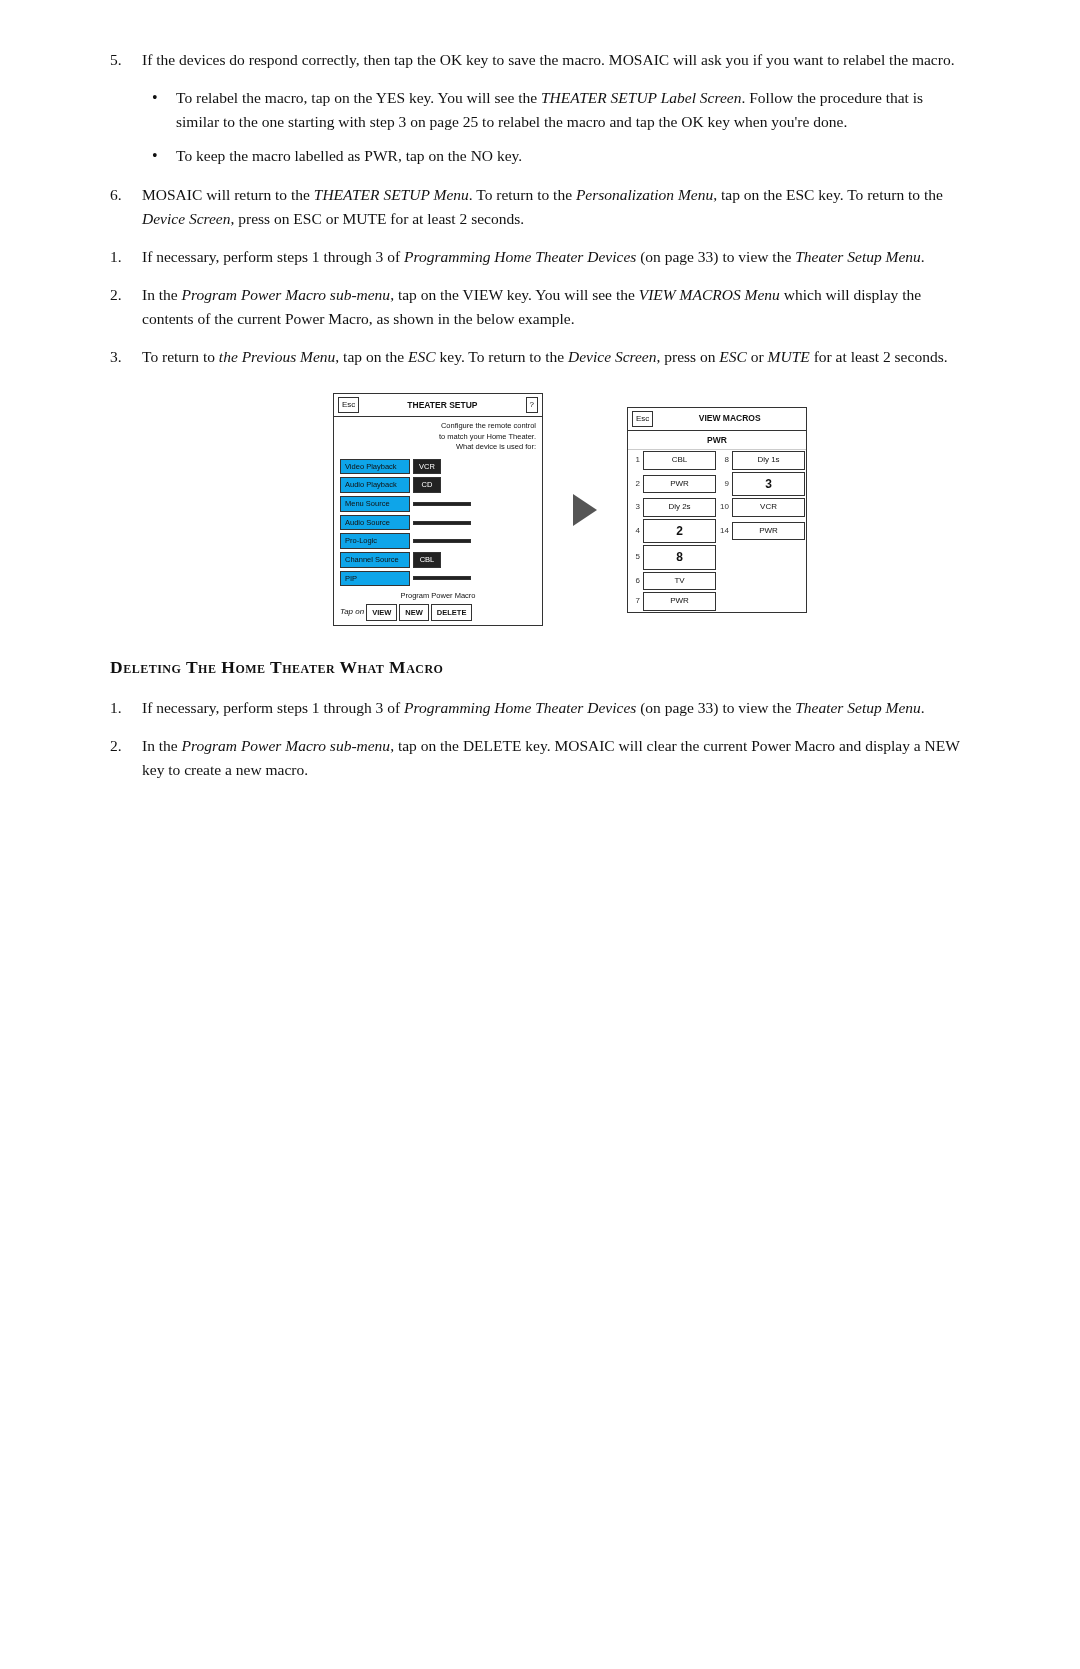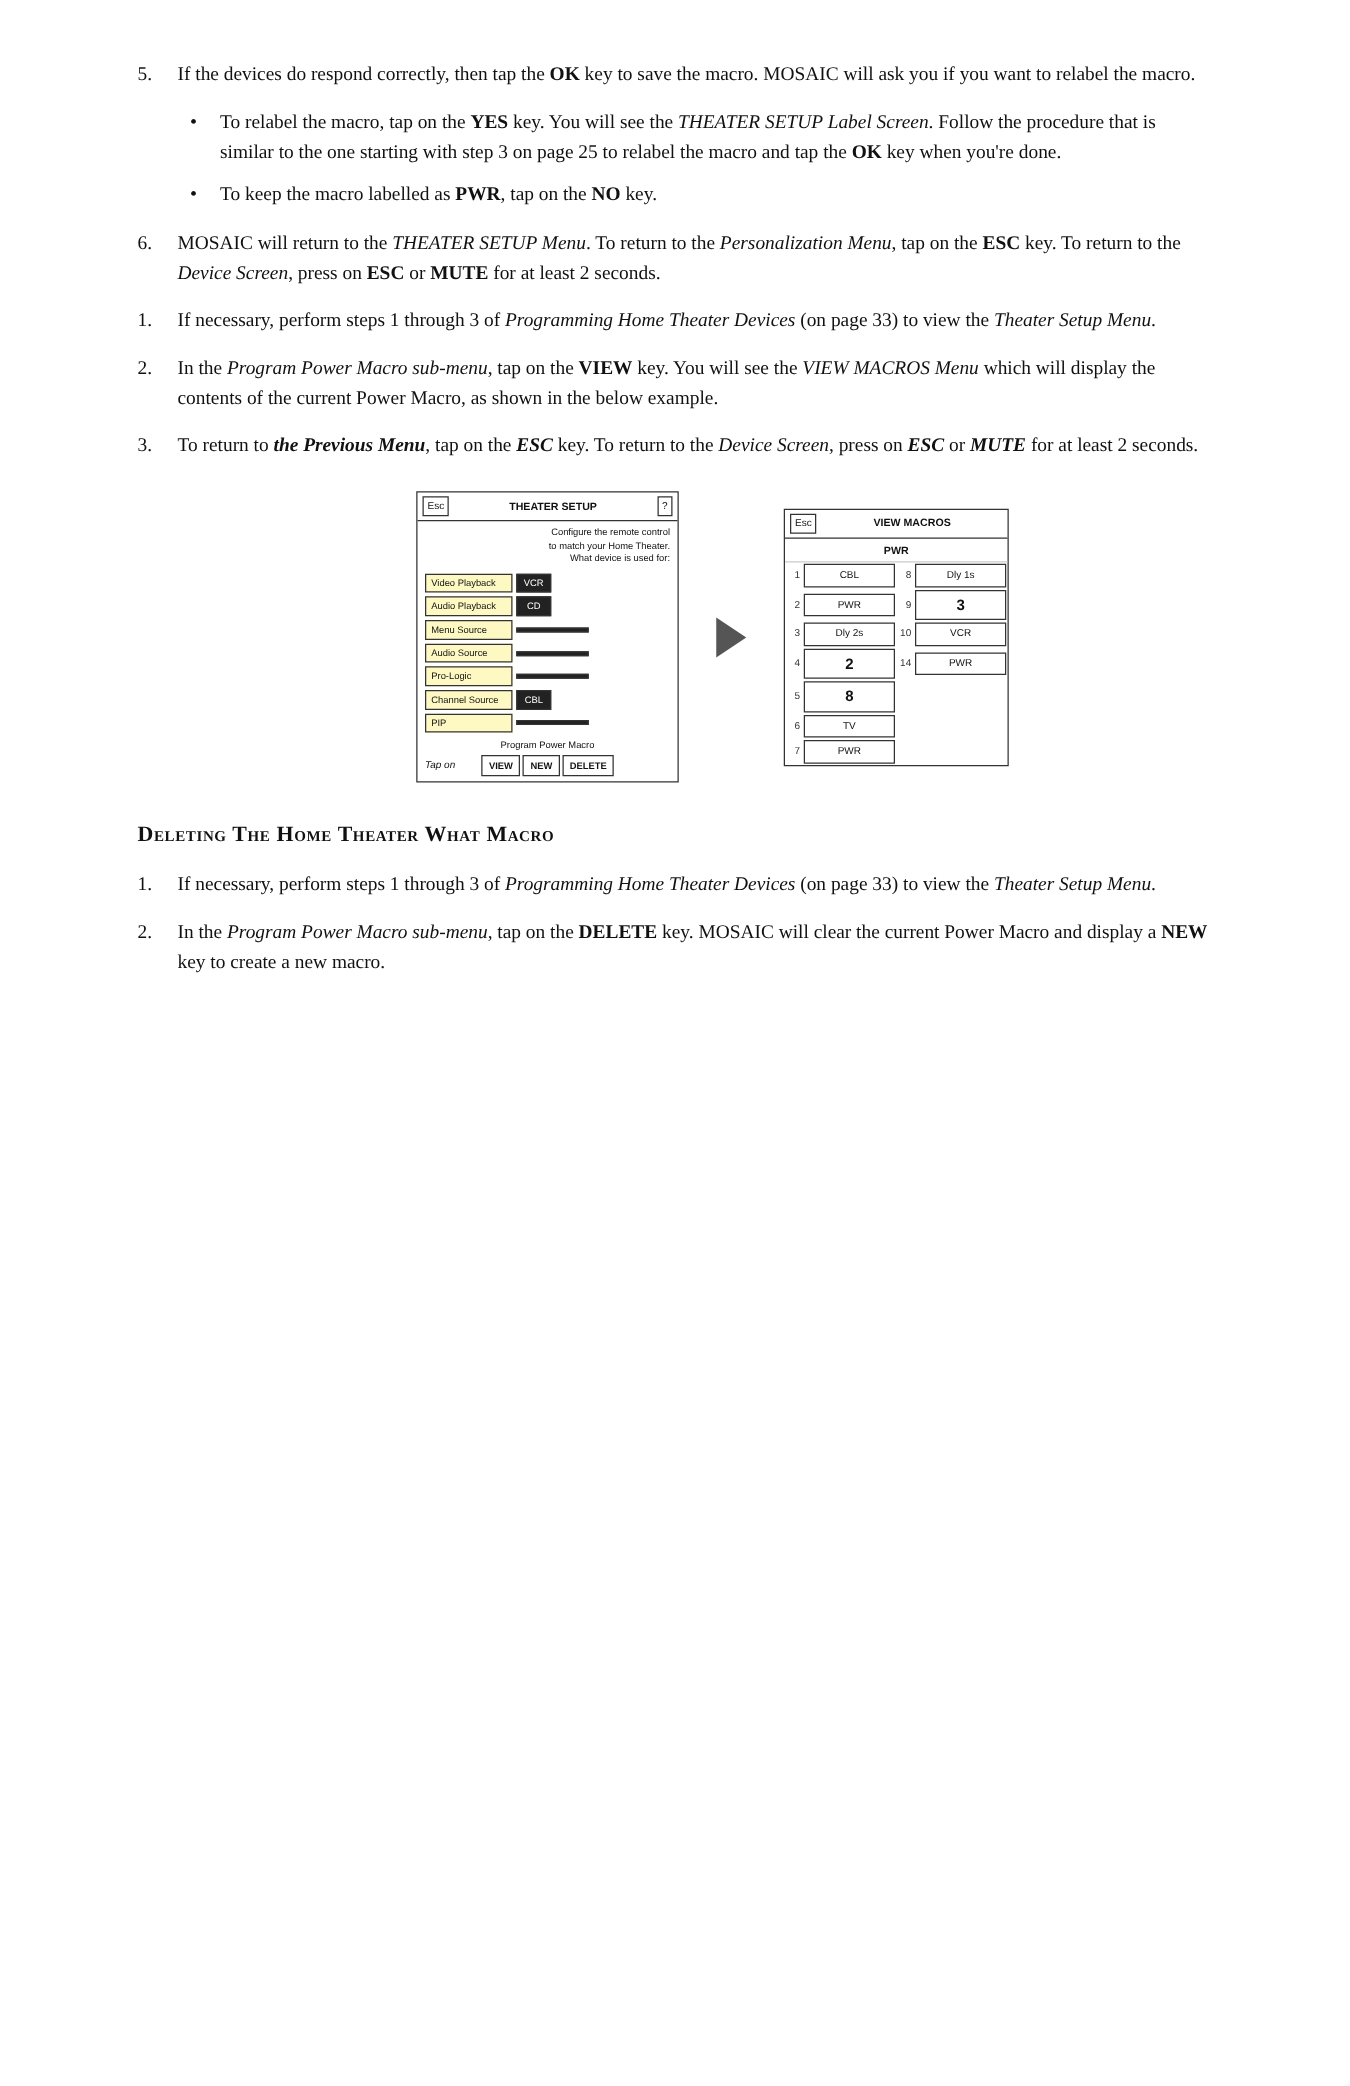--- a/index.html
+++ b/index.html
@@ -50,21 +50,21 @@
       margin-bottom: 10px;
       padding-left: 10px;
     }
     .bullet-list > li::before {
       content: '•';
       min-width: 14px;
       font-size: 16px;
       line-height: 1.55;
     }
 
-    b, strong { font-weight: bold; }
+    b, strong { font-weight: normal; }
     em, i { font-style: italic; }
 
     
     .section-heading {
       font-size: 17.5px;
       font-weight: bold;
       font-variant: small-caps;
       letter-spacing: 0.5px;
       margin: 28px 0 14px 0;
       text-transform: none;
@@ -137,21 +137,21 @@
       display: flex;
       align-items: center;
       margin-bottom: 3px;
       gap: 3px;
     }
     .device-label-btn {
       border: 1px solid #333;
       font-size: 7.5px;
       padding: 1px 4px;
       min-width: 70px;
-      background: #fef9c3;
+      background: #0ea5e9;
     }
     .device-value-btn {
       border: 1px solid #333;
       font-size: 7.5px;
       padding: 1px 4px;
       background: #222;
       color: #fff;
       min-width: 28px;
       text-align: center;
     }
@@ -164,21 +164,21 @@
     }
     .program-power-label {
       font-size: 7.5px;
       text-align: center;
       margin-top: 4px;
       margin-bottom: 2px;
     }
     .tap-on-row {
       display: flex;
       align-items: center;
-      gap: 19px;
+      gap: 0;
       margin-top: 2px;
     }
     .tap-on-label {
       font-size: 8px;
       font-style: italic;
       margin-right: 2px;
     }
     .bottom-btns {
       display: flex;
       gap: 2px;

